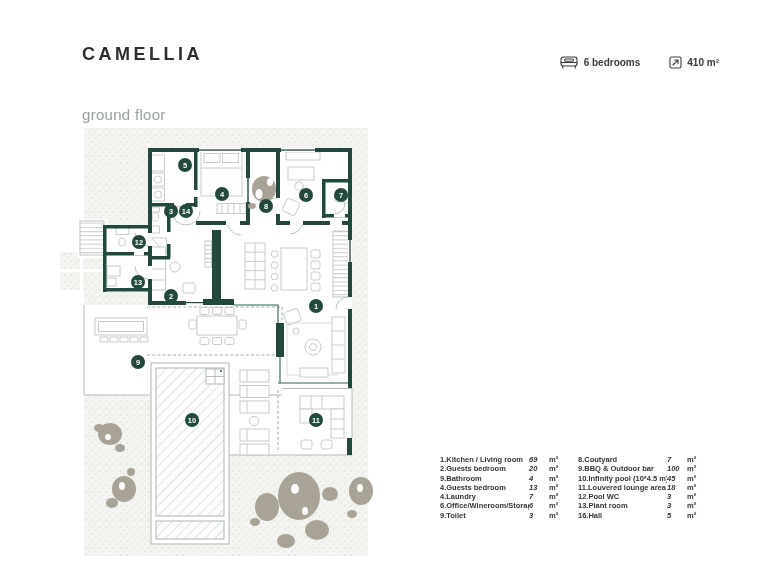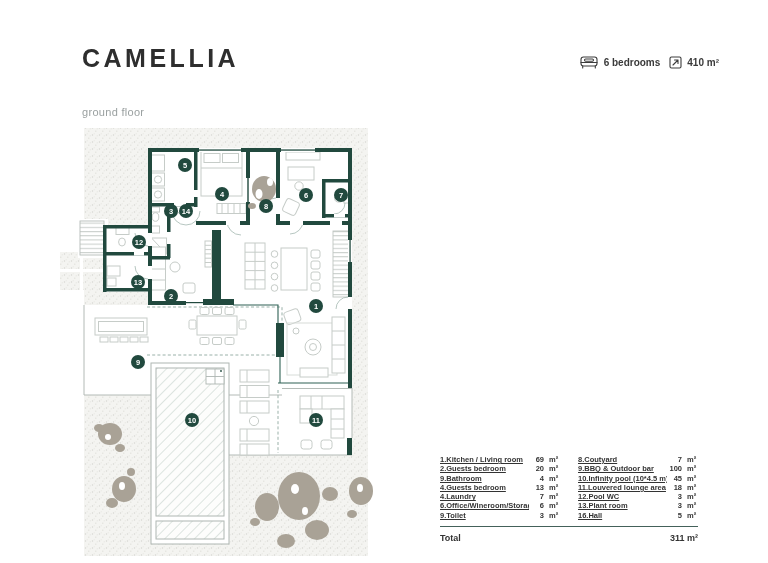--- a/index.html
+++ b/index.html
@@ -1,32 +1,32 @@
 <!DOCTYPE html>
 <html><head>
 <meta charset="utf-8">
 <style>
   html,body{margin:0;padding:0;background:#fff;}
   body{width:768px;height:563px;position:relative;overflow:hidden;
        font-family:"Liberation Sans", sans-serif;-webkit-font-smoothing:antialiased;}
-  .page-title{position:absolute;left:82px;top:44px;font-size:25px;font-weight:bold;
+  .page-title{position:absolute;left:82px;top:44px;font-size:18px;font-weight:bold;
               letter-spacing:3.5px;color:#2e2e2e;}
-  .page-subtitle{position:absolute;left:82px;top:106px;font-size:11px;color:#9aa0a0;letter-spacing:.3px;}
-  .facts{position:absolute;top:55px;right:49px;display:flex;align-items:center;gap:9px;
+  .page-subtitle{position:absolute;left:82px;top:106px;font-size:15px;color:#9aa0a0;letter-spacing:.3px;}
+  .facts{position:absolute;top:55px;right:49px;display:flex;align-items:center;gap:29px;
          font-size:10px;font-weight:bold;color:#3a3a3a;}
   .fact{display:flex;align-items:center;gap:5px;}
   .fact svg{display:block;stroke:#3c3c3c;fill:none;stroke-width:1.1;stroke-linecap:round;stroke-linejoin:round;}
   .plan-svg{position:absolute;left:0;top:0;}
   .marker-num{font:bold 7.5px "Liberation Sans",sans-serif;fill:#fff;}
   .legend{position:absolute;left:440px;top:455px;width:258px;color:#333;}
   .legend-cols{display:flex;gap:18px;}
   .legend-col{flex:1;min-width:0;}
   .legend-row{display:flex;align-items:baseline;font-size:7.5px;line-height:9.3px;font-weight:bold;white-space:nowrap;}
-  .lr-label{flex:1;overflow:hidden;text-decoration:underline;}
-  .lr-value{min-width:15px;text-align:right;}
+  .lr-label{flex:1;overflow:hidden;}
+  .lr-value{min-width:15px;font-style:italic;}
   .lr-unit{min-width:11px;margin-left:5px;text-align:left;}
   .legend-total{border-top:1.5px solid #44615a;margin-top:6px;padding-top:6px;
                 display:flex;justify-content:space-between;font-size:9px;font-weight:bold;color:#333;}
 </style>
 </head>
 <body>
 
 <div class="page-title">CAMELLIA</div>
 <div class="page-subtitle">ground floor</div>
 
@@ -456,17 +456,13 @@
           <span class="lr-unit">m²</span>
         </div>
 
         <div class="legend-row">
           <span class="lr-label">16.Hall</span>
           <span class="lr-value">5</span>
           <span class="lr-unit">m²</span>
         </div>
       </div>
   </div>
-  <div class="legend-total">
-    <span class="lt-label">Total</span>
-    <span class="lt-value">311 m²</span>
-  </div>
 </div>
 
 </body></html>

